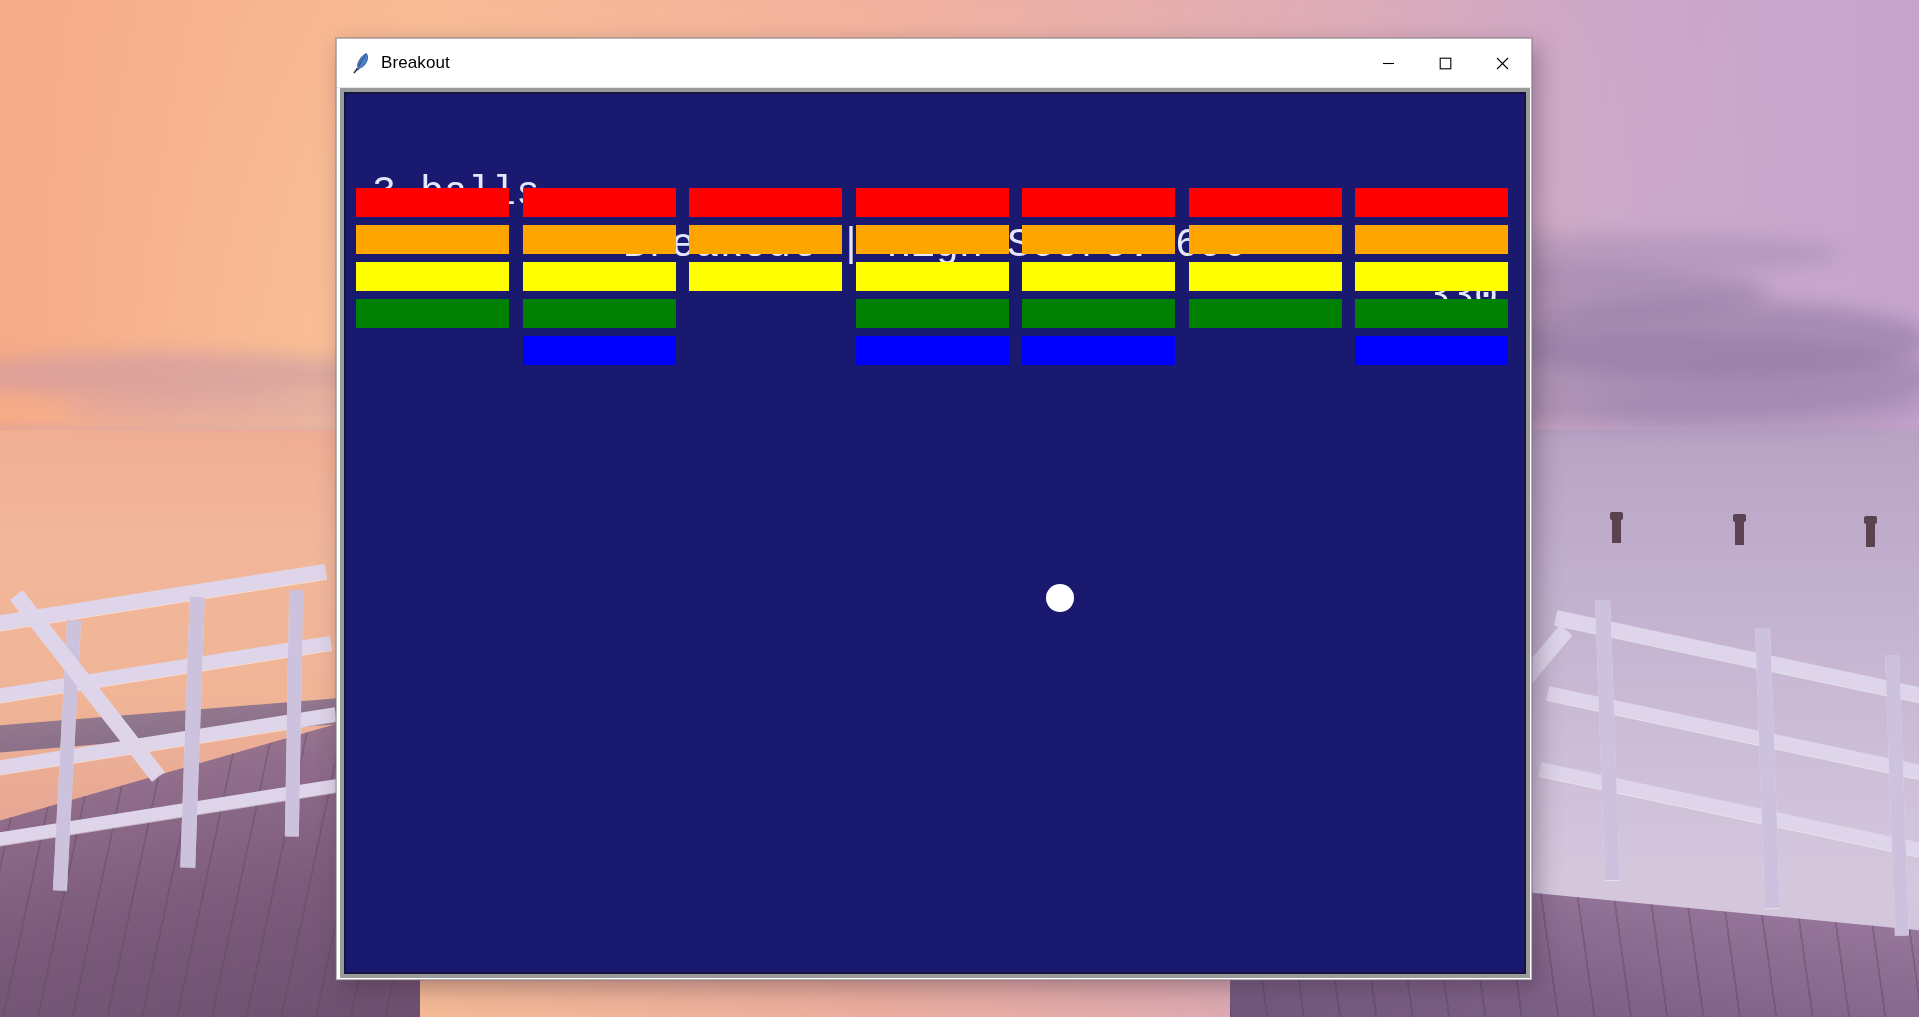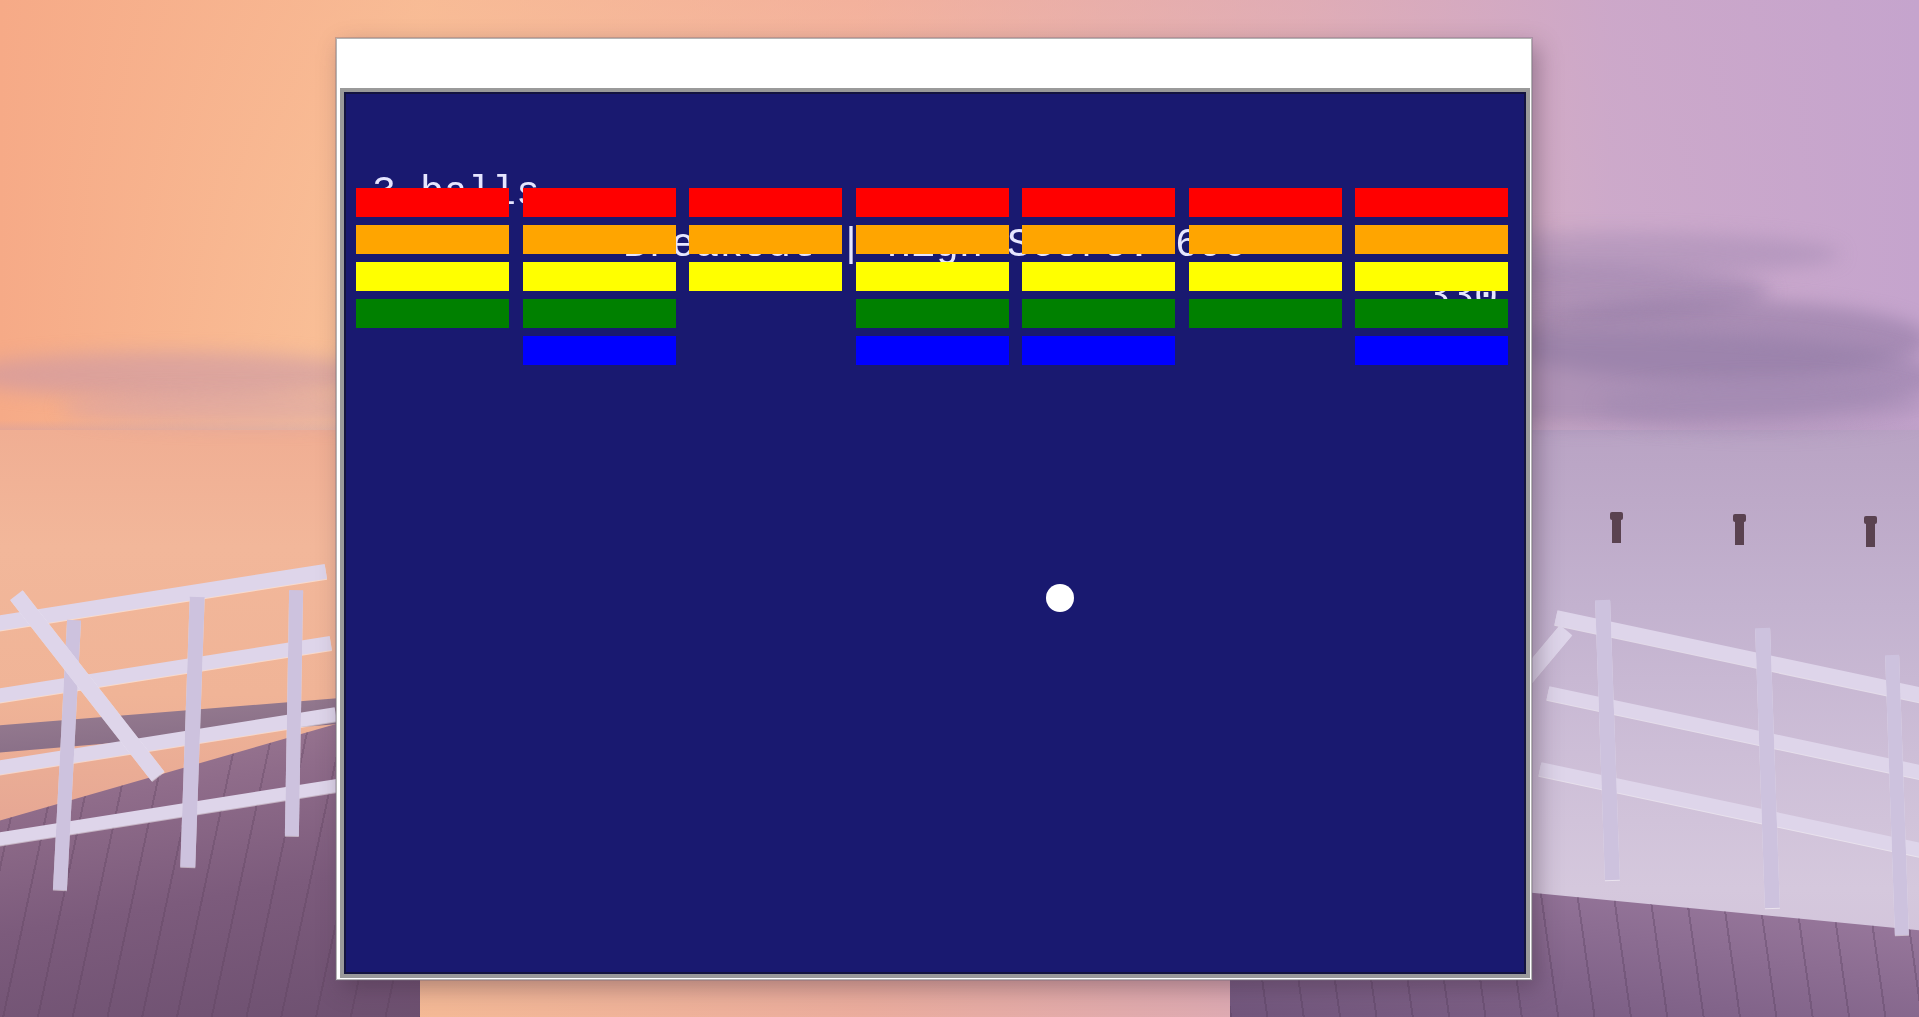--- a/index.html
+++ b/index.html
@@ -261,20 +261,47 @@
     <div class="rail" style="left:1548px; top:686px; width:400px; height:14px; transform:rotate(12deg); transform-origin:left center;"></div>
     <div class="rail" style="left:1540px; top:762px; width:400px; height:14px; transform:rotate(12deg); transform-origin:left center;"></div>
     <div class="rail rail-dark" style="left:1600px; top:600px; width:15px; height:280px; transform:rotate(-2deg);"></div>
     <div class="rail rail-dark" style="left:1760px; top:628px; width:15px; height:280px; transform:rotate(-2deg);"></div>
     <div class="rail rail-dark" style="left:1890px; top:655px; width:14px; height:280px; transform:rotate(-2deg);"></div>
     <div class="rail" style="left:1560px; top:625px; width:16px; height:250px; transform:rotate(40deg); transform-origin:top left;"></div>
   </div>
 
   <div id="app-window">
 
+    <div class="titlebar">
+      <svg class="tb-icon" viewBox="0 0 20 22">
+        <path d="M15.5 1.5c1.6 2.3 1.4 6.4-.6 9.6-1.7 2.8-4.2 4.6-6.4 5.1l-1.3 1.9-1.5-1 1.3-1.9c-.9-2 .1-5.2 2-7.9C11 4 13.4 2.1 15.5 1.5z" fill="#4a7fc8" stroke="#2b4f7e" stroke-width=".8"></path>
+        <path d="M14.6 3.3C12.4 5.6 9.6 9.9 7.9 14.4" stroke="#21406b" stroke-width=".8" fill="none"></path>
+        <path d="M6.9 17.2L3.6 21.6l-1.3-.9 3.3-4.4z" fill="#2e2e2e"></path>
+      </svg>
+      <span class="tb-title">Breakout</span>
+
+      <div class="tb-controls">
+        <div class="tb-btn">
+          <svg width="13" height="13" viewBox="0 0 13 13">
+            <line x1="1" y1="6.5" x2="12" y2="6.5" stroke="#000" stroke-width="1.1"></line>
+          </svg>
+        </div>
+        <div class="tb-btn">
+          <svg width="13" height="13" viewBox="0 0 13 13">
+            <rect x="1.2" y="1.2" width="10.6" height="10.6" fill="none" stroke="#000" stroke-width="1.1"></rect>
+          </svg>
+        </div>
+        <div class="tb-btn close">
+          <svg width="13" height="13" viewBox="0 0 13 13">
+            <line x1="1" y1="1" x2="12" y2="12" stroke="#000" stroke-width="1.1"></line>
+            <line x1="12" y1="1" x2="1" y2="12" stroke="#000" stroke-width="1.1"></line>
+          </svg>
+        </div>
+      </div>
+    </div>
 
     <div class="canvas-wrap">
       <div id="game-canvas">
 
         <div class="hud">
           <span class="hud-left">3 balls</span>
           <span class="hud-center">Breakout | High Score: 690</span>
           <span class="hud-right">330</span>
         </div>
 

